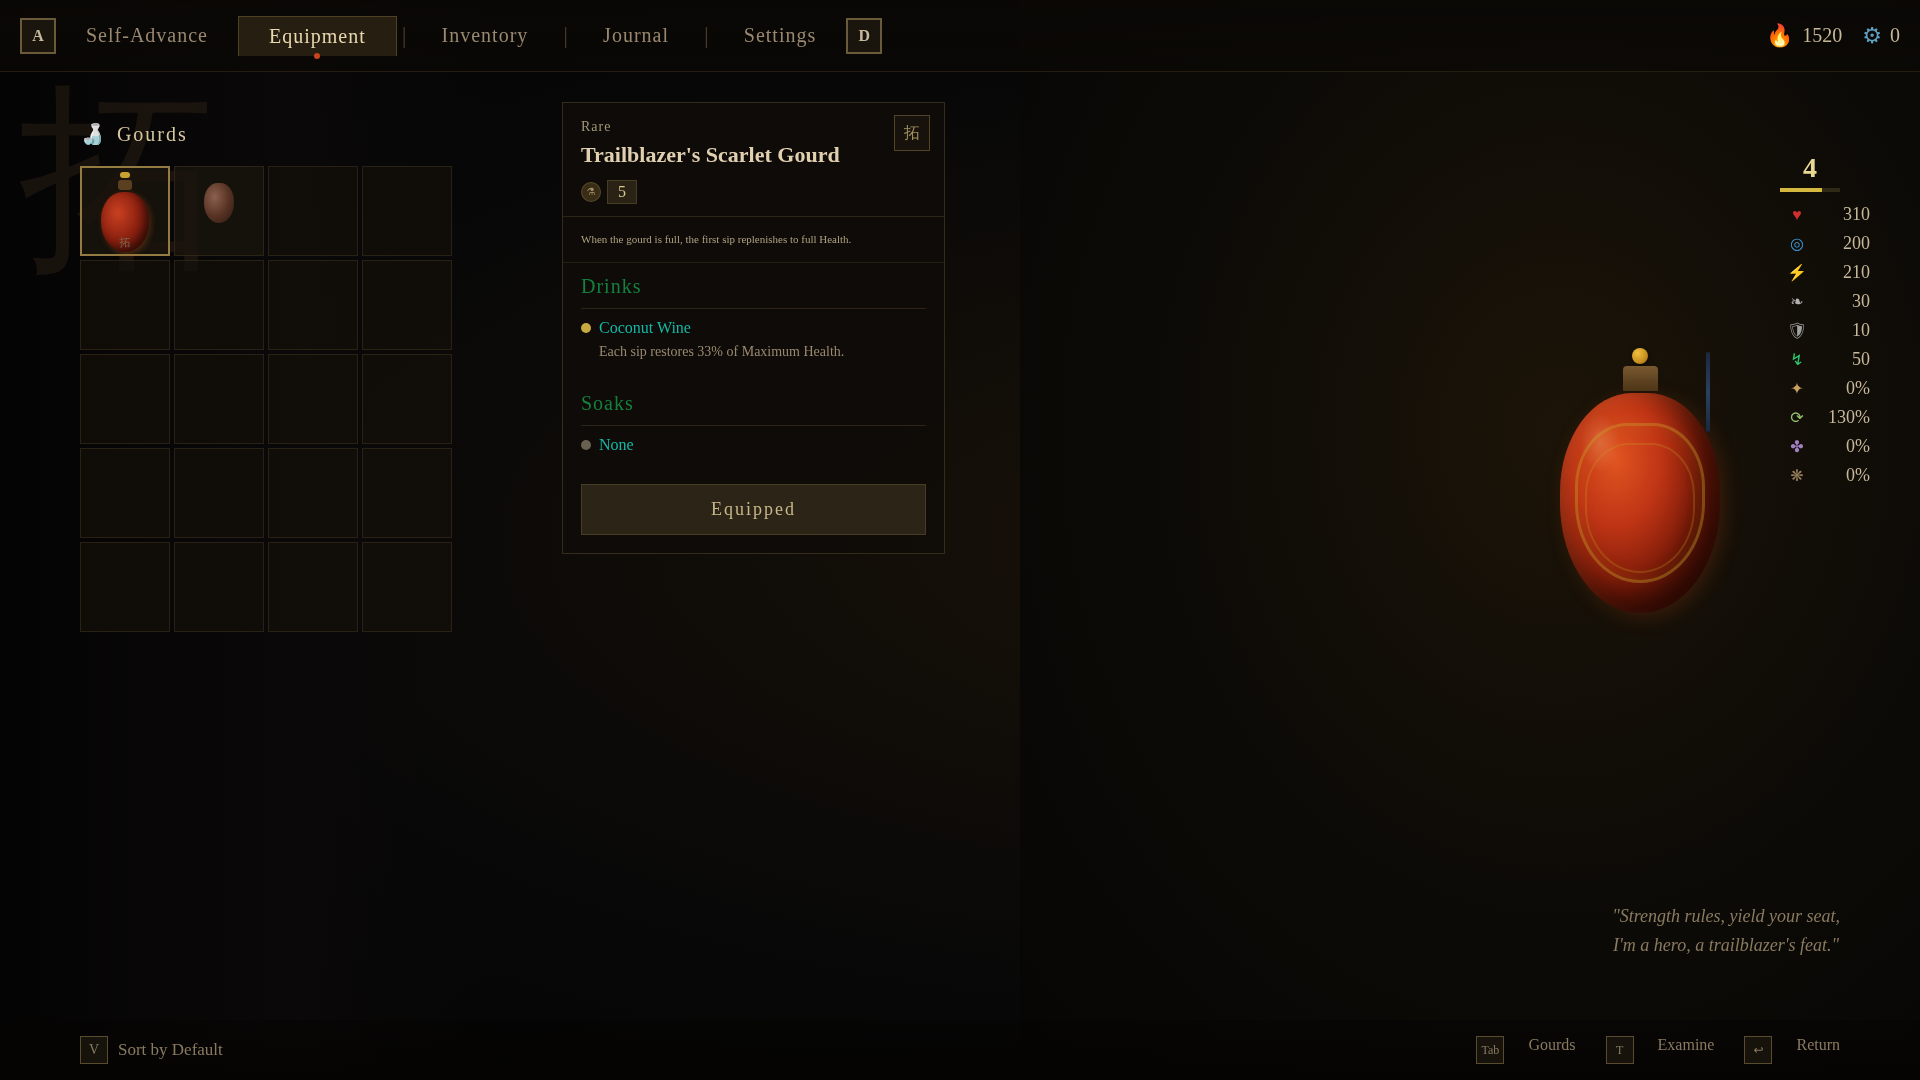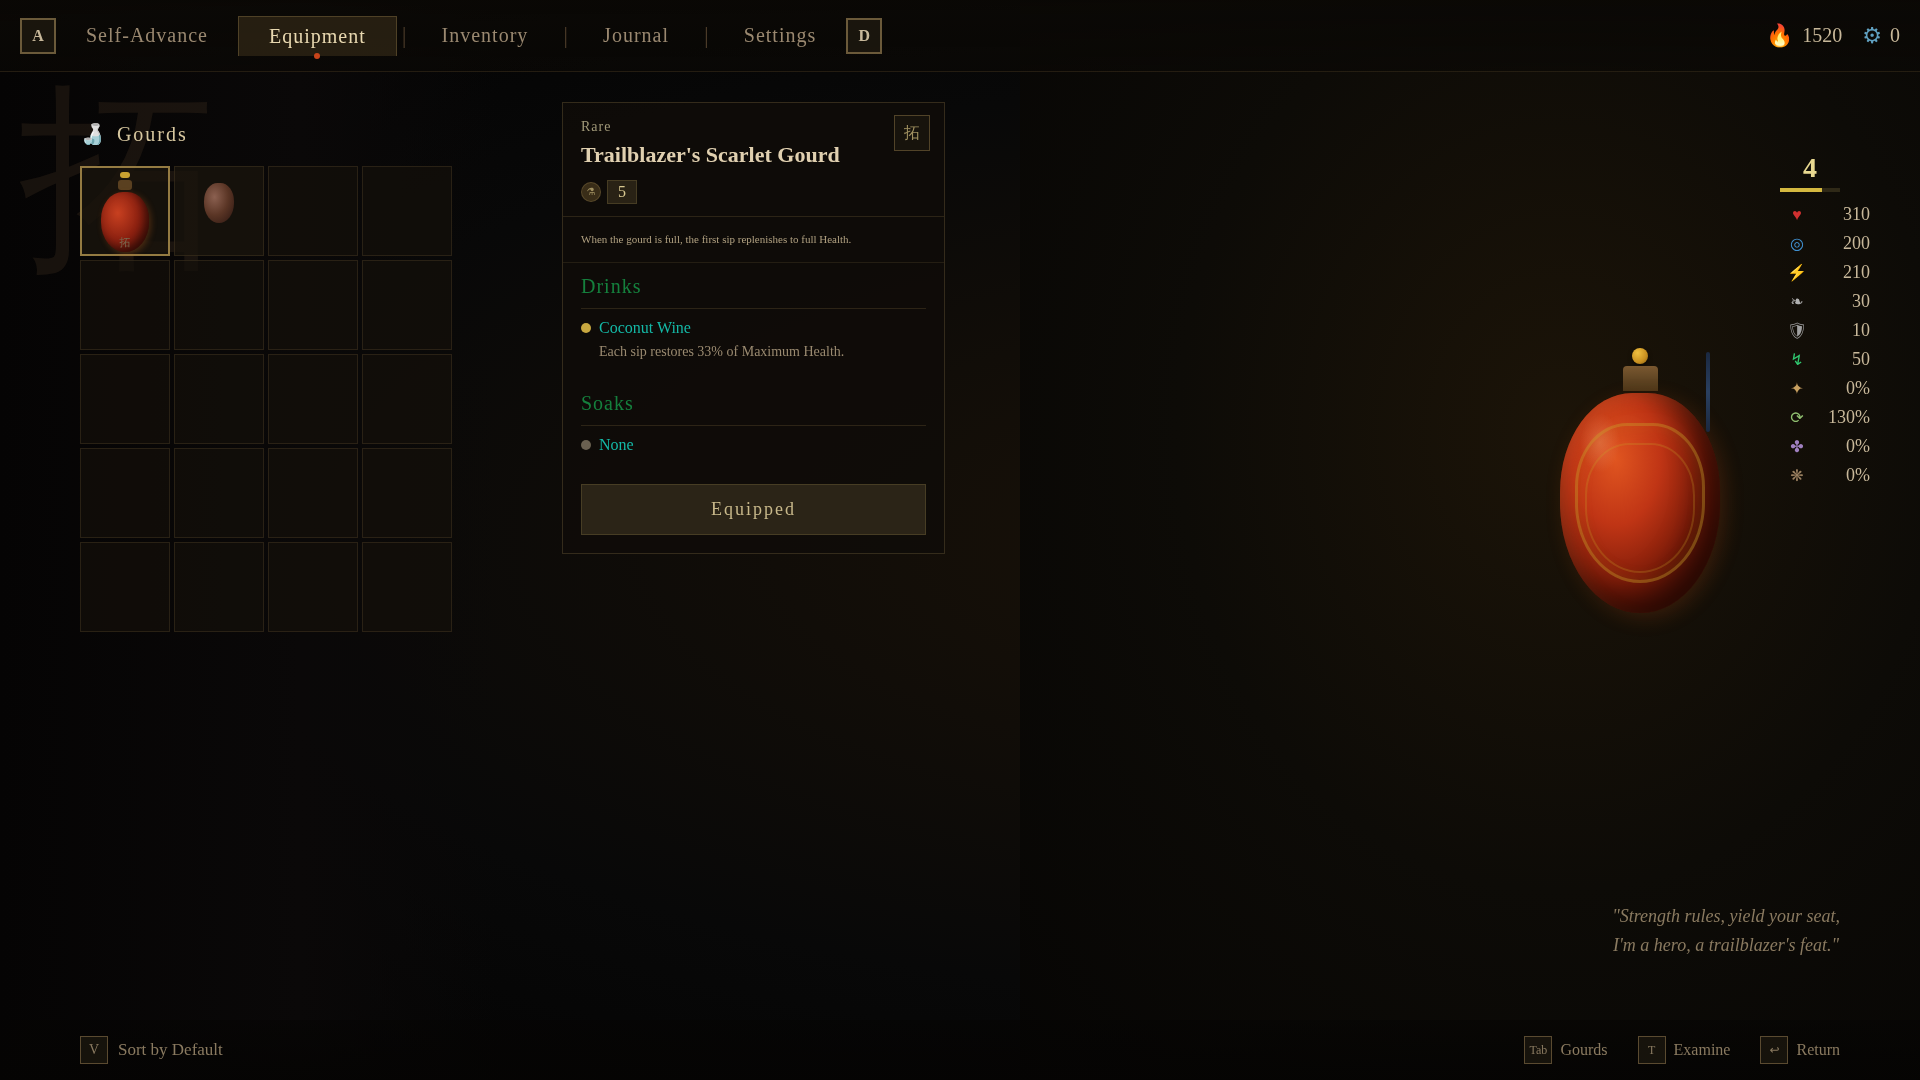--- a/index.html
+++ b/index.html
@@ -488,22 +488,22 @@
 
     .bottom-right-actions {
       margin-left: auto;
       display: flex;
       align-items: center;
       gap: 30px;
     }
 
     .action-btn {
       display: flex;
-      align-items: center;
-      gap: 8px;
+      align-items: flex-start;
+      gap: 24px;
       font-size: 16px;
       color: #8a7a60;
       cursor: pointer;
     }
 
     .action-key {
       width: 28px; height: 28px;
       border: 1px solid #5a4a30;
       display: flex; align-items: center; justify-content: center;
       font-size: 12px;

